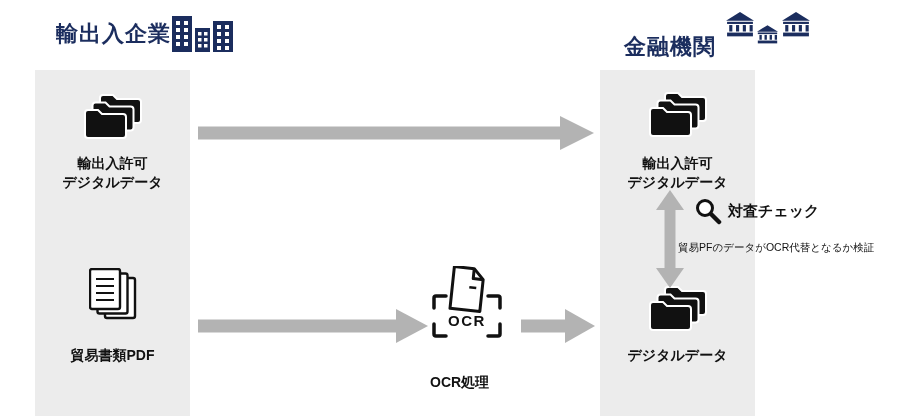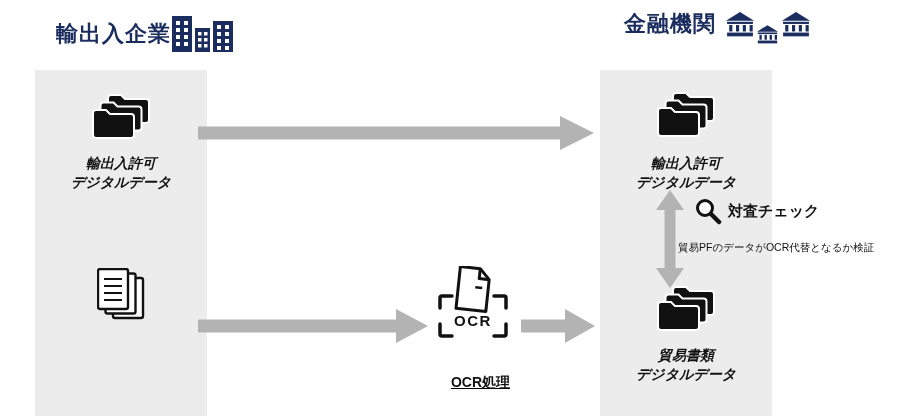--- a/index.html
+++ b/index.html
@@ -22,41 +22,39 @@
   .abs{position:absolute;}
   .hdr-title{
     font-size:22px;
     font-weight:800;
     color:var(--navy);
     letter-spacing:1px;
     white-space:nowrap;
   }
   .panel{
     background:var(--panel-gray);
-    width:172px;height:346px;
+    width:155px;height:346px;
     top:70px;
-    font-style:italic;
   }
   .panel-item-icon{
     left:0;right:0;
     display:flex;justify-content:center;
   }
   .item-label{
     left:0;right:0;
     text-align:center;
     font-size:14px;
     font-weight:bold;
     color:var(--icon-black);
     line-height:19px;
     white-space:nowrap;
   }
   .ocr-block{
     left:430px;top:266px;width:80px;
-    text-align:right;
-    text-decoration:underline;
+    text-align:left;
   }
   .ocr-caption{
     margin-top:24px;
     font-size:14px;
     font-weight:bold;
     color:var(--icon-black);
     white-space:nowrap;
   }
   .check-title{
     left:728px;top:202px;
@@ -129,21 +127,21 @@
         <rect x="53" y="13" width="4" height="4"></rect>
       <rect x="45" y="20" width="4" height="4"></rect>
         <rect x="53" y="20" width="4" height="4"></rect>
       <rect x="45" y="27" width="4" height="4"></rect>
         <rect x="53" y="27" width="4" height="4"></rect>
       <rect x="45" y="34" width="4" height="4"></rect>
         <rect x="53" y="34" width="4" height="4"></rect>
     </g>
   </svg>
 
-  <div class="abs hdr-title" style="left:624px;top:9px">金融機関</div>
+  <div class="abs hdr-title" style="left:624px;top:32px">金融機関</div>
 
   <svg class="abs" style="left:726px;top:12px" width="88" height="38" viewBox="0 0 88 38" fill="var(--navy)">
     <use href="#bank-shape" x="0" y="0" width="28" height="25"></use>
     <use href="#bank-shape" x="31" y="13" width="21" height="19"></use>
     <use href="#bank-shape" x="56" y="0" width="28" height="25"></use>
   </svg>
 
   <div class="abs panel" style="left:35px">
     <div class="abs panel-item-icon" style="top:22px">
       <svg width="58" height="48" viewBox="0 0 58 48">
@@ -164,41 +162,41 @@
         </g>
         <g stroke="var(--icon-black)" stroke-width="2">
           <line x1="7" y1="11" x2="25" y2="11"></line>
           <line x1="7" y1="18" x2="25" y2="18"></line>
           <line x1="7" y1="25" x2="25" y2="25"></line>
           <line x1="7" y1="32" x2="25" y2="32"></line>
         </g>
       </svg>
     </div>
     <div class="abs item-label" style="top:276px">
+      <div>貿易書類PDF</div>
     </div>
   </div>
 
   <div class="abs panel" style="left:600px">
     <div class="abs panel-item-icon" style="top:20px">
       <svg width="58" height="48" viewBox="0 0 58 48">
           <use href="#folder-stack-g"></use>
         </svg>
     </div>
     <div class="abs item-label" style="top:84px">
       <div>輸出入許可</div>
       <div>デジタルデータ</div>
     </div>
 
     <div class="abs panel-item-icon" style="top:214px">
       <svg width="58" height="48" viewBox="0 0 58 48">
           <use href="#folder-stack-g"></use>
         </svg>
     </div>
     <div class="abs item-label" style="top:276px">
-      <div>貿易書類</div>
       <div>デジタルデータ</div>
     </div>
   </div>
 
   <svg class="abs" style="left:198px;top:115px" width="398" height="36" viewBox="0 0 398 36" fill="var(--arrow-gray)">
     <rect x="0" y="11.5" width="362" height="13"></rect>
     <polygon points="362,1 362,35 396,18"></polygon>
   </svg>
 
   <svg class="abs" style="left:198px;top:308px" width="232" height="36" viewBox="0 0 232 36" fill="var(--arrow-gray)">

